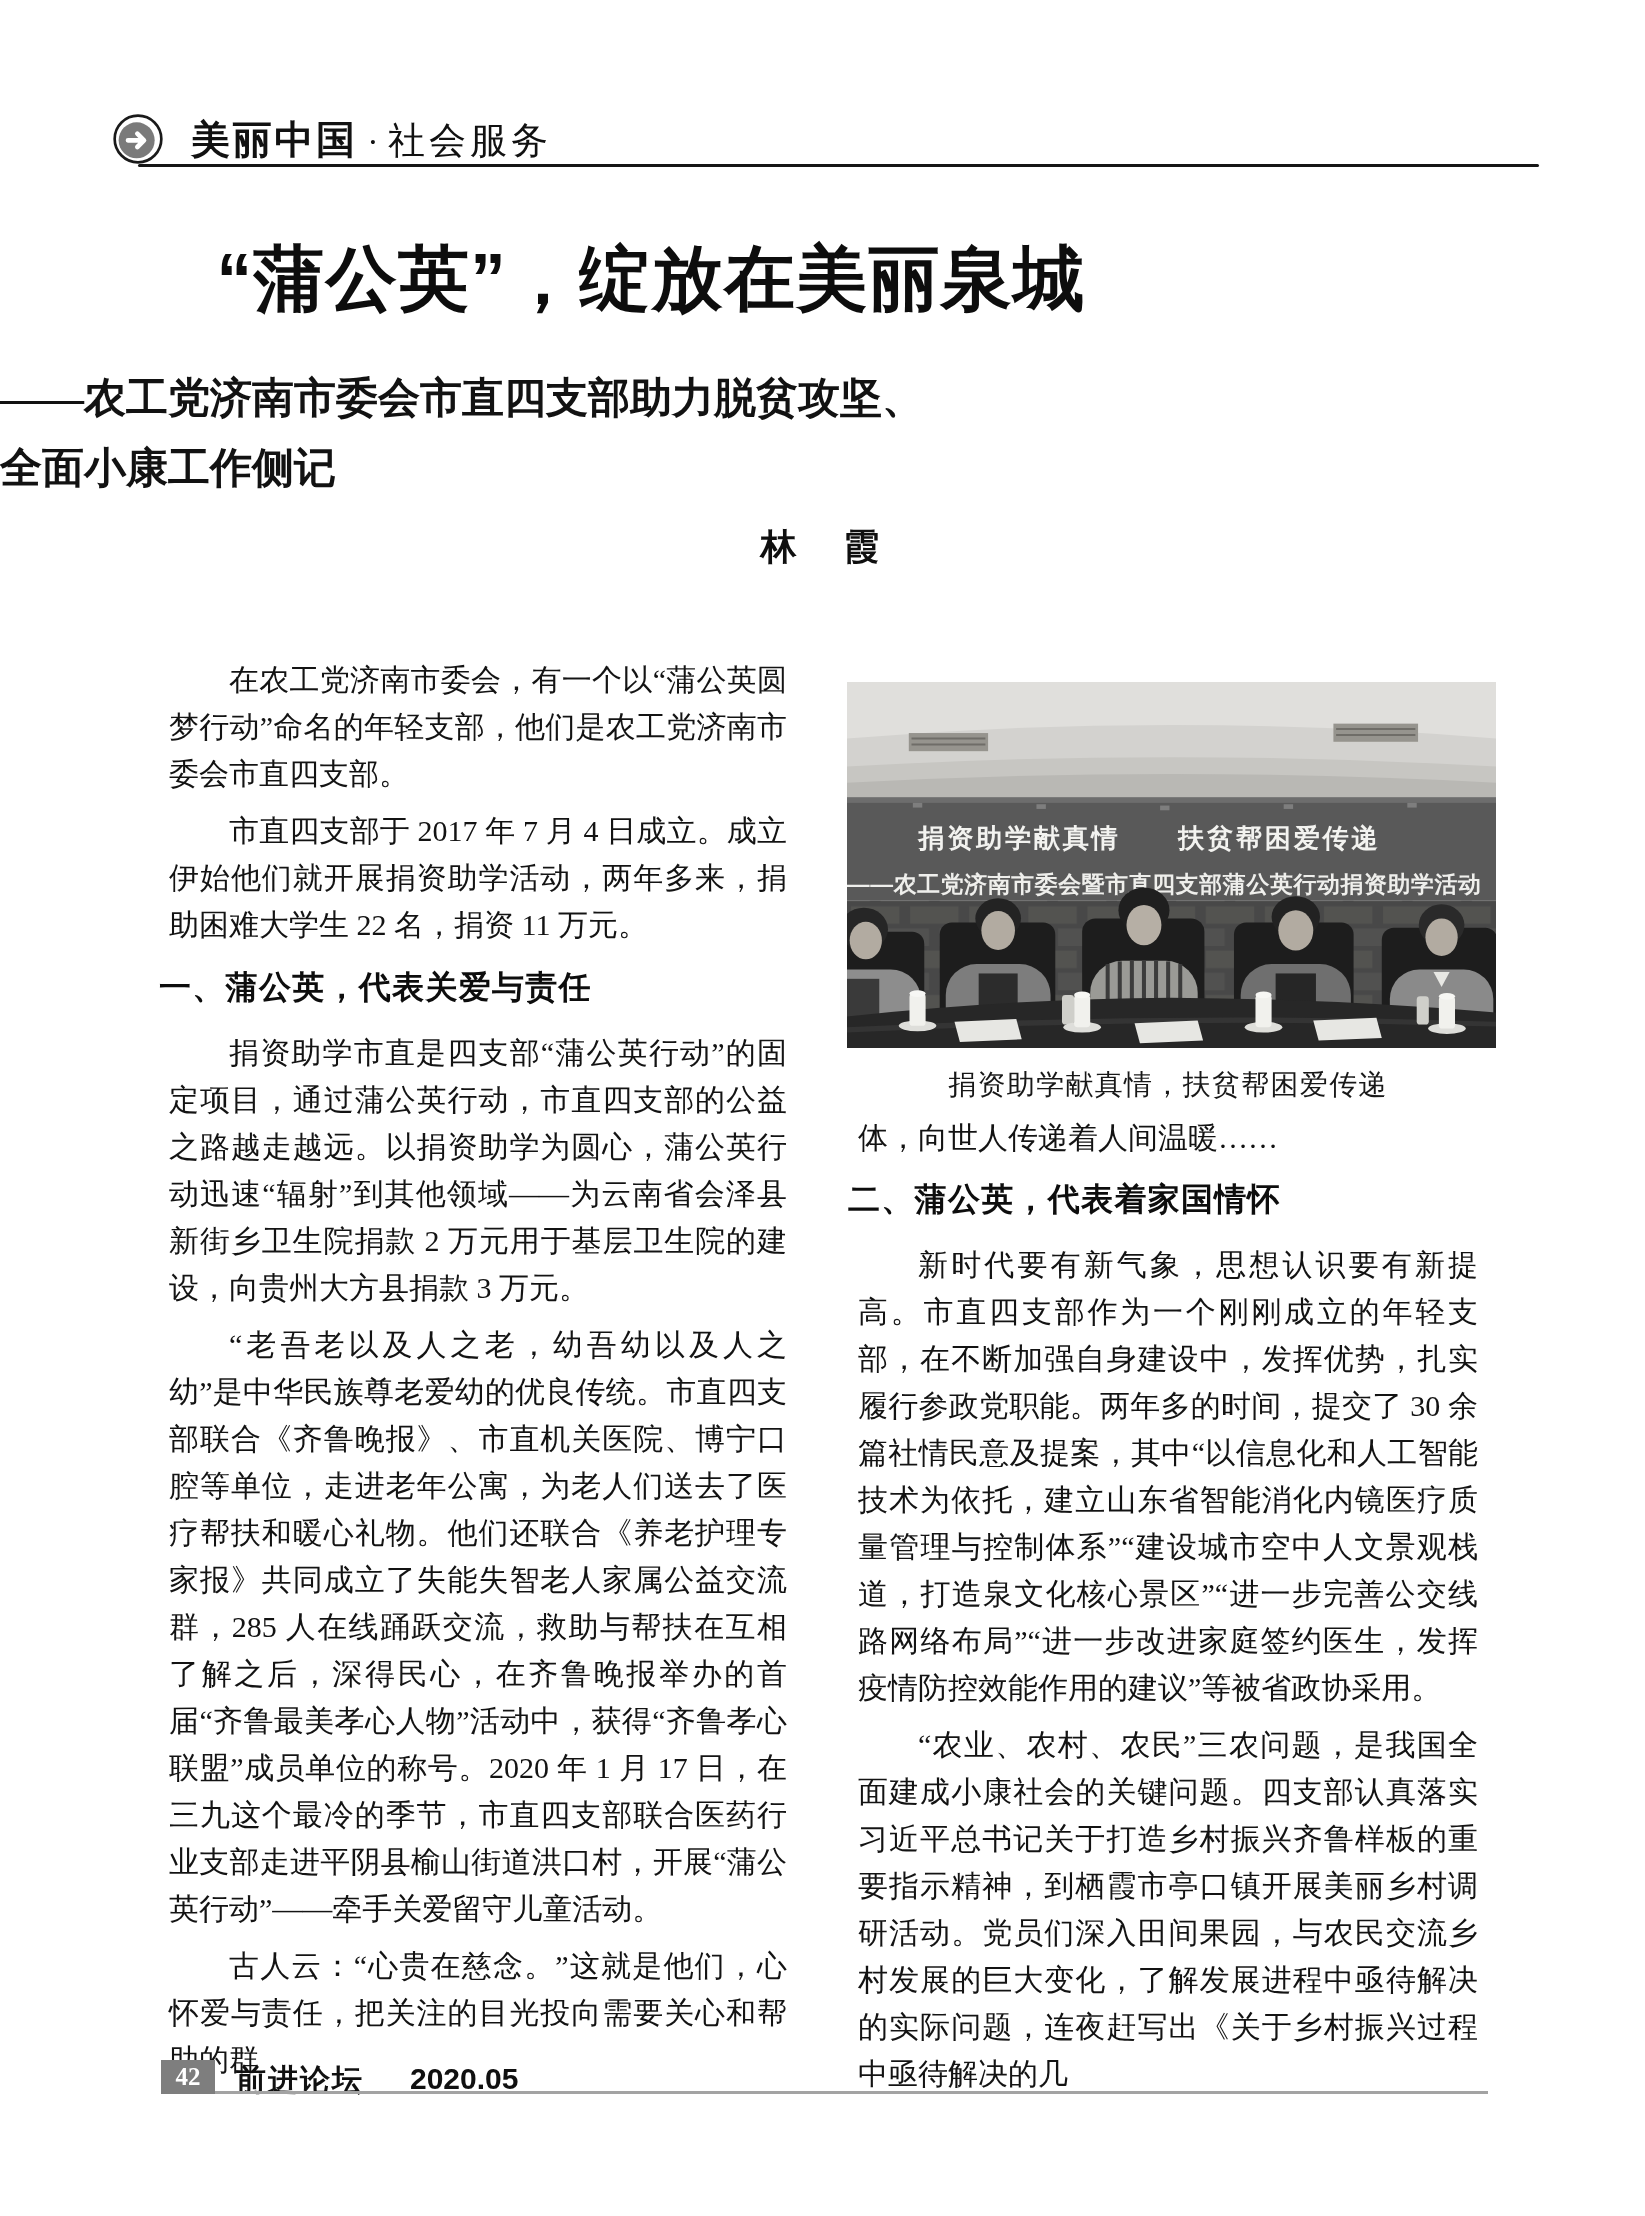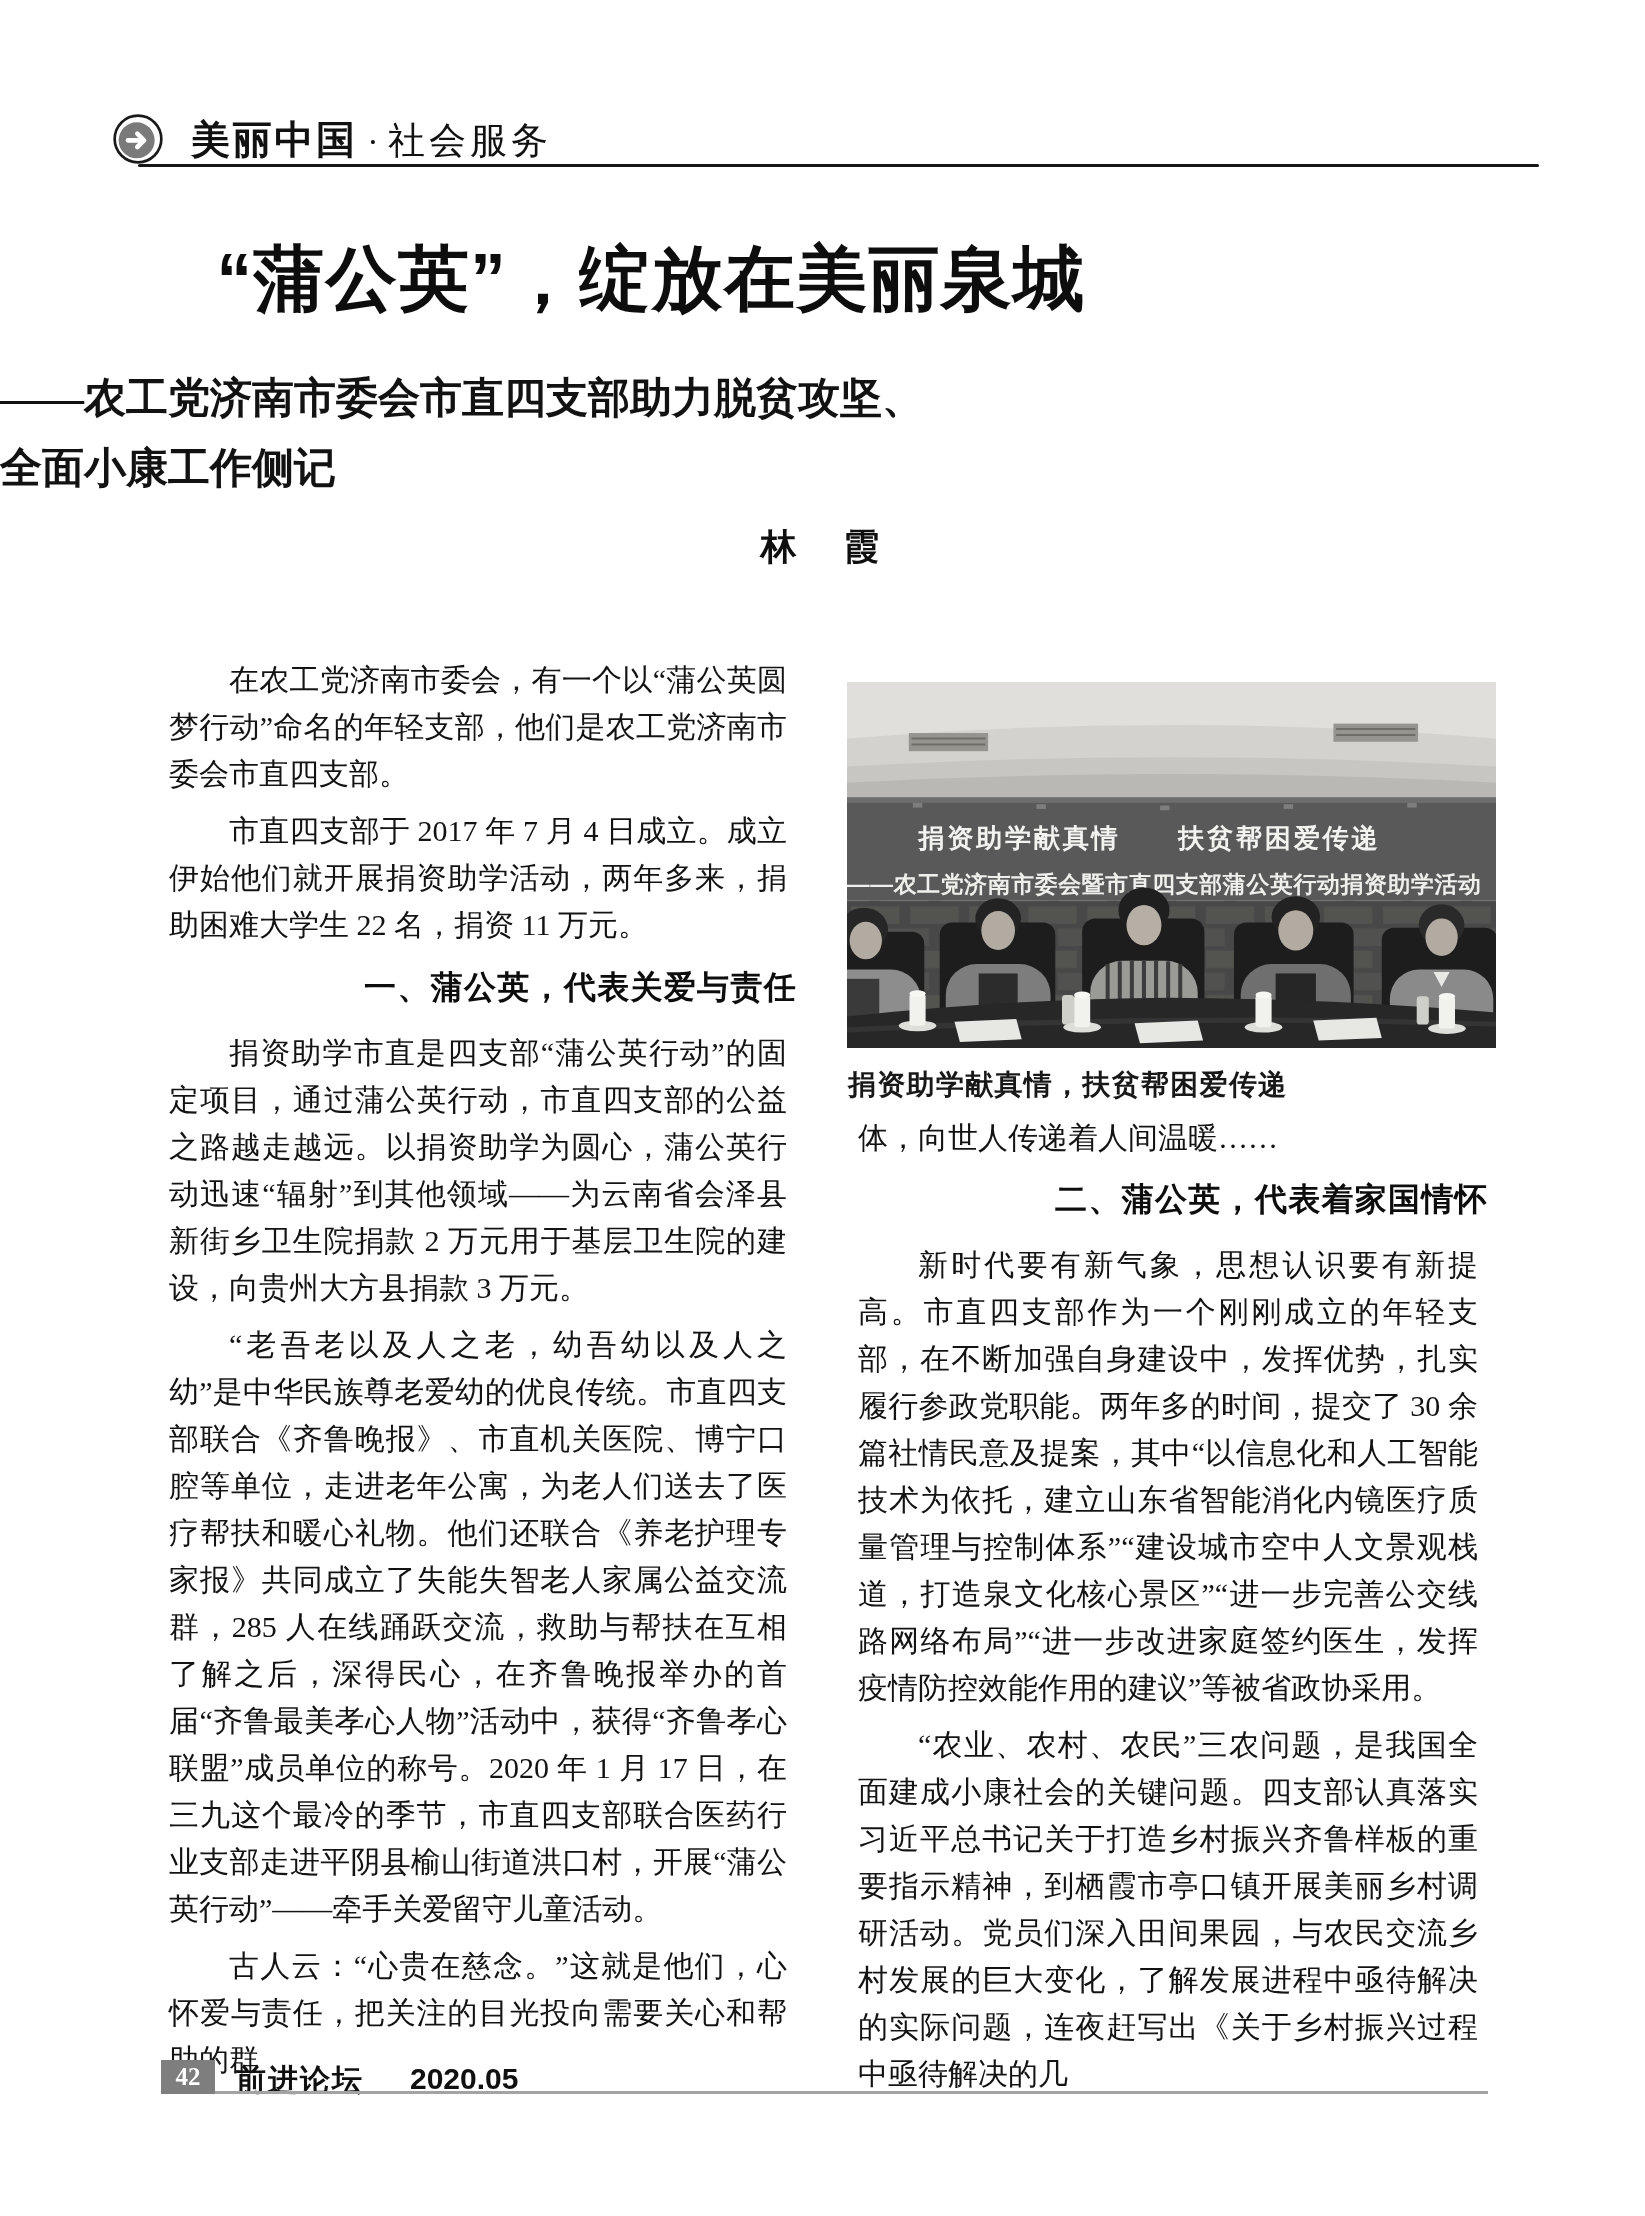--- a/index.html
+++ b/index.html
@@ -41,29 +41,29 @@
   .col {
     position:absolute; width:638px;
     font-size:30px; line-height:47px; text-align:justify; color:#131313;
   }
   .col p { margin:10px; text-indent:2em; }
   .col p.no-indent { text-indent:0; }
   .col-left  { left:159px;  top:646px; }
   .col-right { left:848px; top:646px; width:640px; }
   .section-heading {
     font-family:"Liberation Sans","DejaVu Sans",sans-serif;
-    font-weight:900; font-size:32px; text-align:right; text-indent:0;
+    font-weight:900; font-size:32px; text-align:left; text-indent:0;
     letter-spacing:1.3px; margin:17.5px 0 20px 0; line-height:43px; color:#0d0d0d;
   }
 
   
   .photo-frame { width:649px; height:366px; margin:36px 0 0 -1.3px; position:relative; }
   .photo-frame svg { display:block; width:100%; height:100%; }
   .photo-caption {
-    margin-top:17.5px; text-align:left; font-size:28px; font-weight:700;
+    margin-top:17.5px; text-align:center; font-size:28px; font-weight:400;
     letter-spacing:1.3px; color:#181818; text-indent:0; line-height:38px;
   }
   .after-photo { margin-top:23px; }
 
   
   .footer-pagebox {
     position:absolute; left:161px; top:2060px; width:54px; height:34px;
     background:#7e7e7e; color:#ffffff; display:flex; align-items:center; justify-content:center;
     font-weight:700; font-size:25px;
   }

